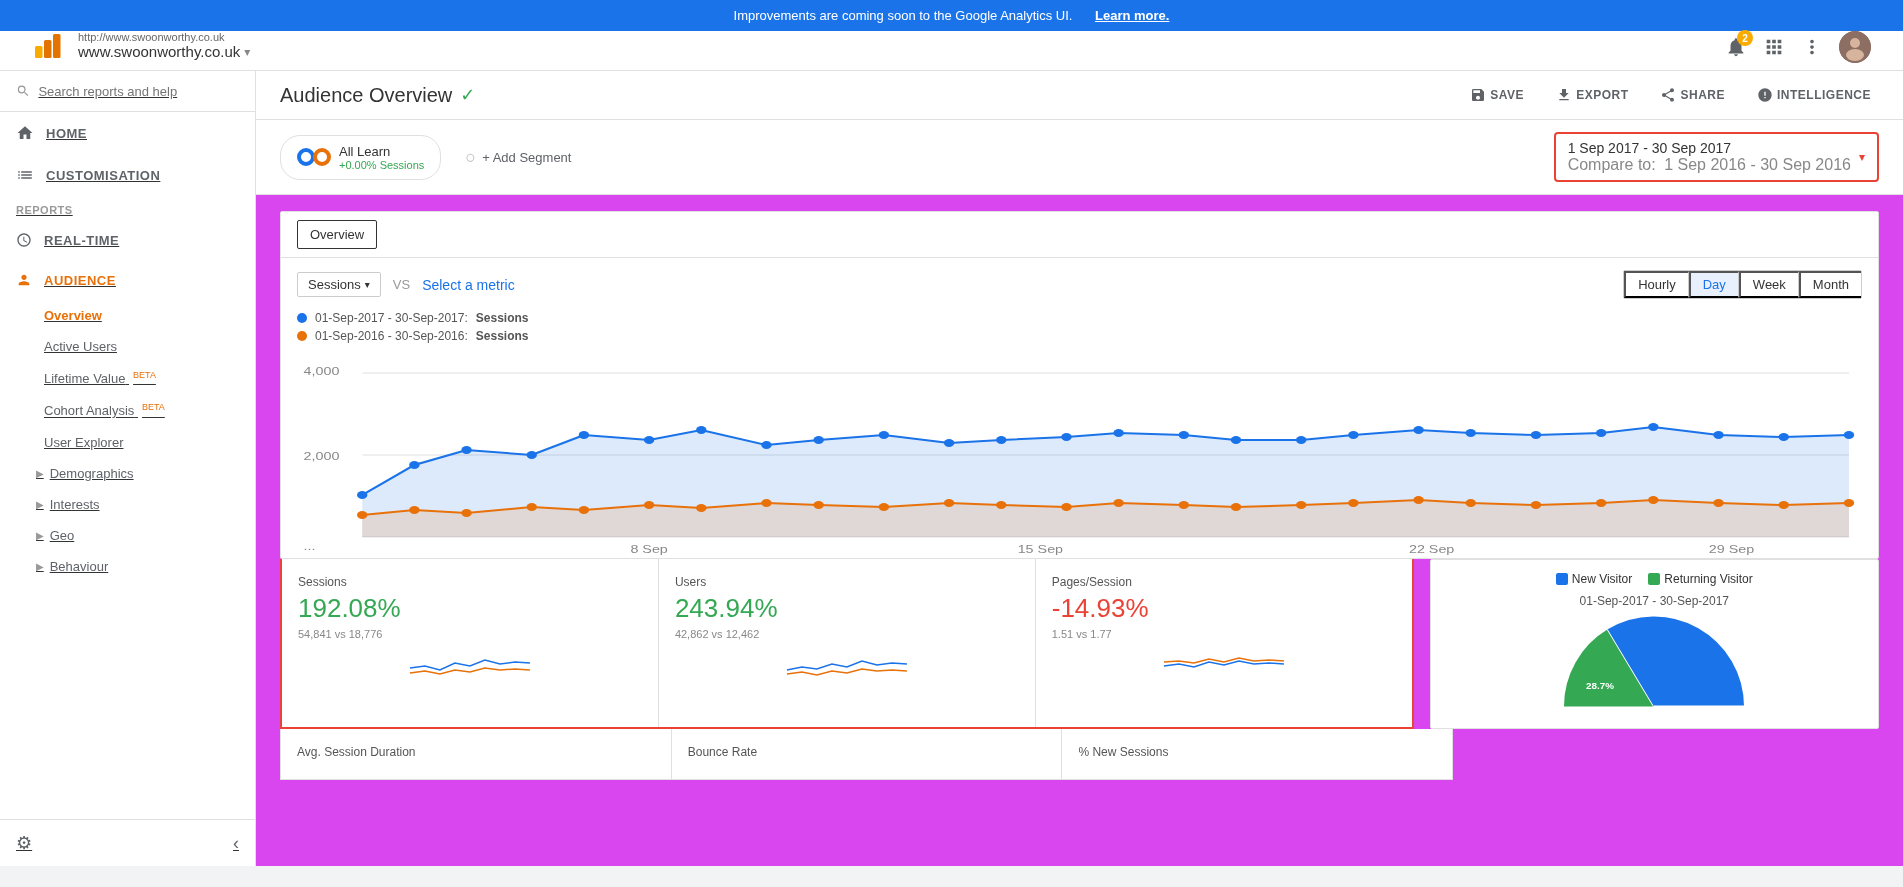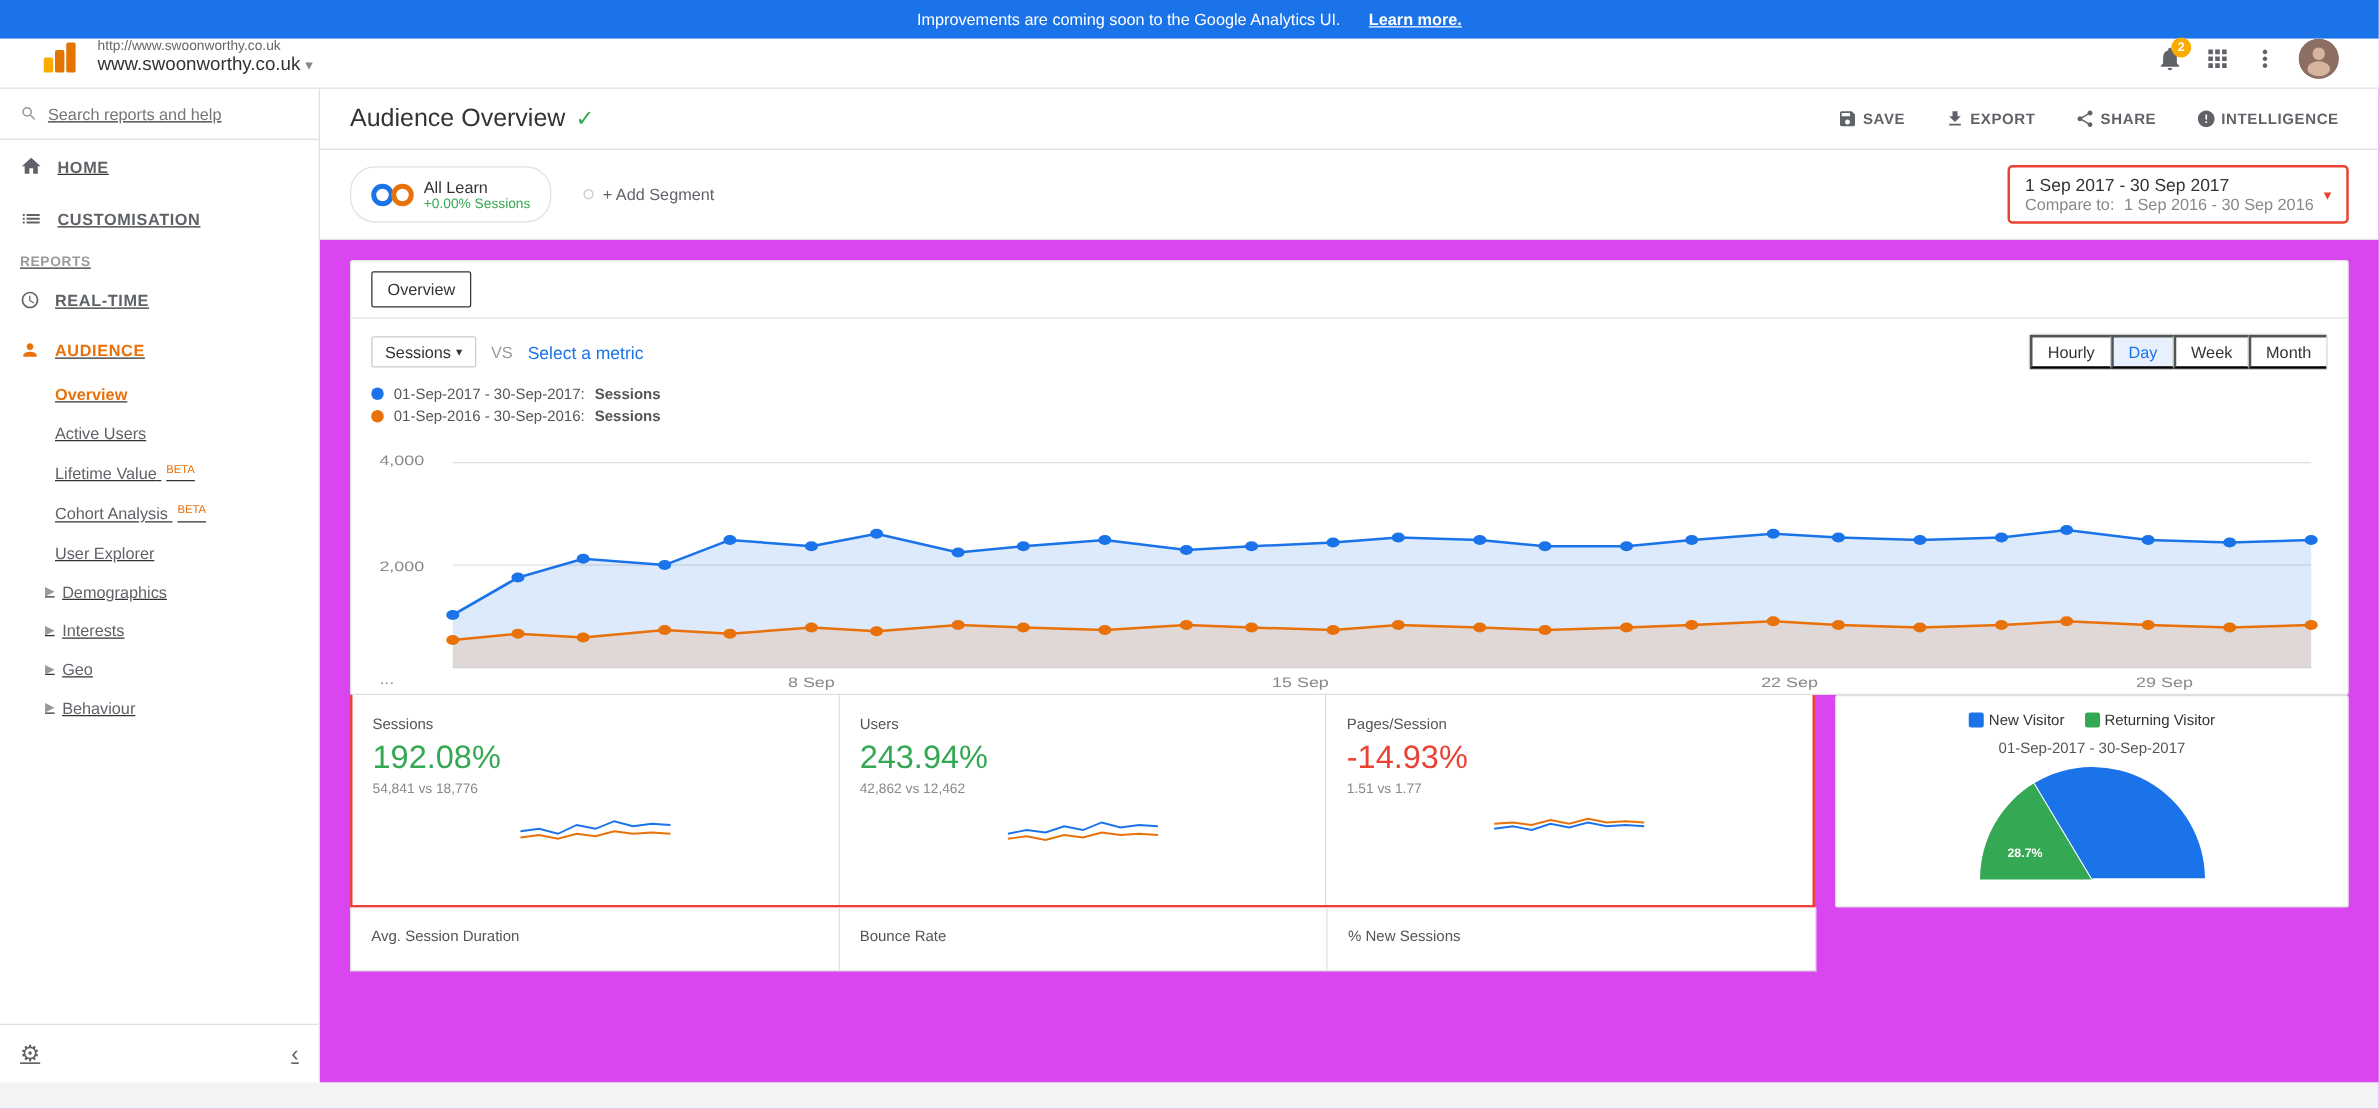--- a/index.html
+++ b/index.html
@@ -248,21 +248,21 @@
     }
     .date-range-box {
       margin-left: auto;
       border: 2px solid #ea4335;
       border-radius: 4px;
       padding: 6px 12px;
       cursor: pointer;
       background: white;
     }
     .date-range-main { font-size: 14px; color: #333; font-weight: 500; }
-    .date-range-compare { font-size: 13px; color: #888; }
+    .date-range-compare { font-size: 16px; color: #888; }
 
     
     .chart-section {
       background: white;
       margin: 16px 24px 0 24px;
       border: 1px solid #e0e0e0;
       border-radius: 2px;
     }
     .chart-tabs {
       padding: 8px 16px;
@@ -691,21 +691,21 @@
           <div class="stat-label">Pages/Session</div>
           <div class="stat-value negative">-14.93%</div>
           <div class="stat-comparison">1.51 vs 1.77</div>
           <svg class="stat-sparkline" width="100%" height="30" viewBox="0 0 120 30">
             <polyline points="0,18 15,16 30,19 45,14 60,17 75,13 90,16 105,15 120,16" fill="none" stroke="#1a73e8" stroke-width="1.5"></polyline>
             <polyline points="0,14 15,13 30,15 45,11 60,14 75,10 90,13 105,12 120,13" fill="none" stroke="#e8710a" stroke-width="1.5"></polyline>
           </svg>
         </div>
       </div>
 
-      <div style="flex:0.7;background:white;border:1px solid #e0e0e0;border-radius:2px;padding:12px 0;display:flex;flex-direction:column;align-items:center;margin-left:16px;">
+      <div style="flex:0.7;background:white;border:1px solid #e0e0e0;border-radius:2px;padding:12px 26px;display:flex;flex-direction:column;align-items:center;margin-left:16px;">
         <div class="pie-legend">
           <div class="pie-legend-item">
             <span class="pie-color-box" style="background:#1a73e8;"></span>
             <span>New Visitor</span>
           </div>
           <div class="pie-legend-item">
             <span class="pie-color-box" style="background:#34a853;"></span>
             <span>Returning Visitor</span>
           </div>
         </div>

